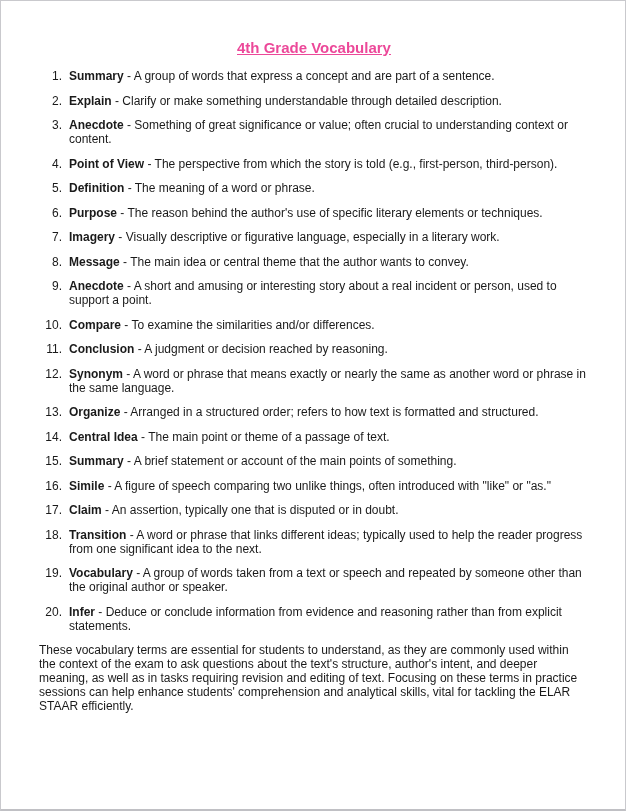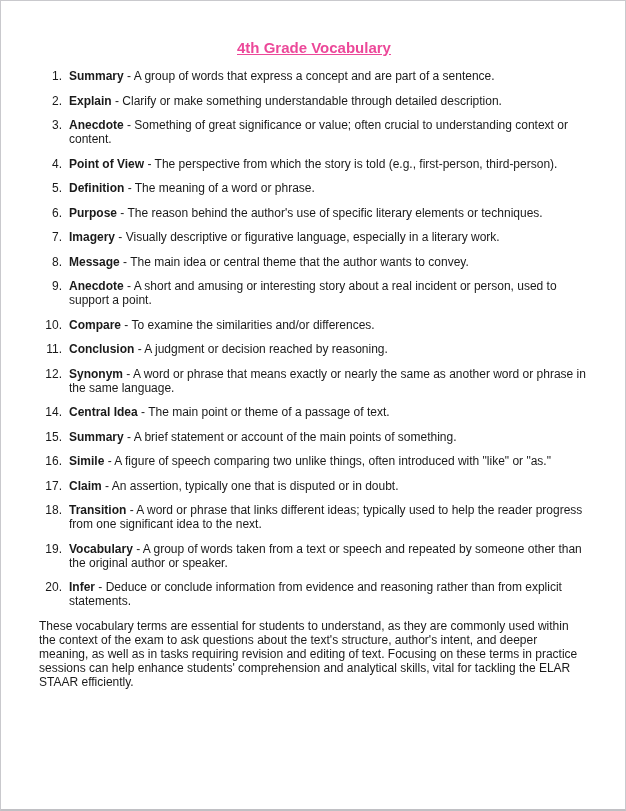--- a/index.html
+++ b/index.html
@@ -124,20 +124,24 @@
   <li class="vocab-item">
     <span class="num">11.</span>
     <span class="body"><b class="term">Conclusion</b><span class="def"> - A judgment or decision reached by reasoning.</span></span>
   </li>
 
   <li class="vocab-item">
     <span class="num">12.</span>
     <span class="body"><b class="term">Synonym</b><span class="def"> - A word or phrase that means exactly or nearly the same as another word or phrase in the same language.</span></span>
   </li>
 
+  <li class="vocab-item">
+    <span class="num">13.</span>
+    <span class="body"><b class="term">Organize</b><span class="def"> - Arranged in a structured order; refers to how text is formatted and structured.</span></span>
+  </li>
 
   <li class="vocab-item">
     <span class="num">14.</span>
     <span class="body"><b class="term">Central Idea</b><span class="def"> - The main point or theme of a passage of text.</span></span>
   </li>
 
   <li class="vocab-item">
     <span class="num">15.</span>
     <span class="body"><b class="term">Summary</b><span class="def"> - A brief statement or account of the main points of something.</span></span>
   </li>

